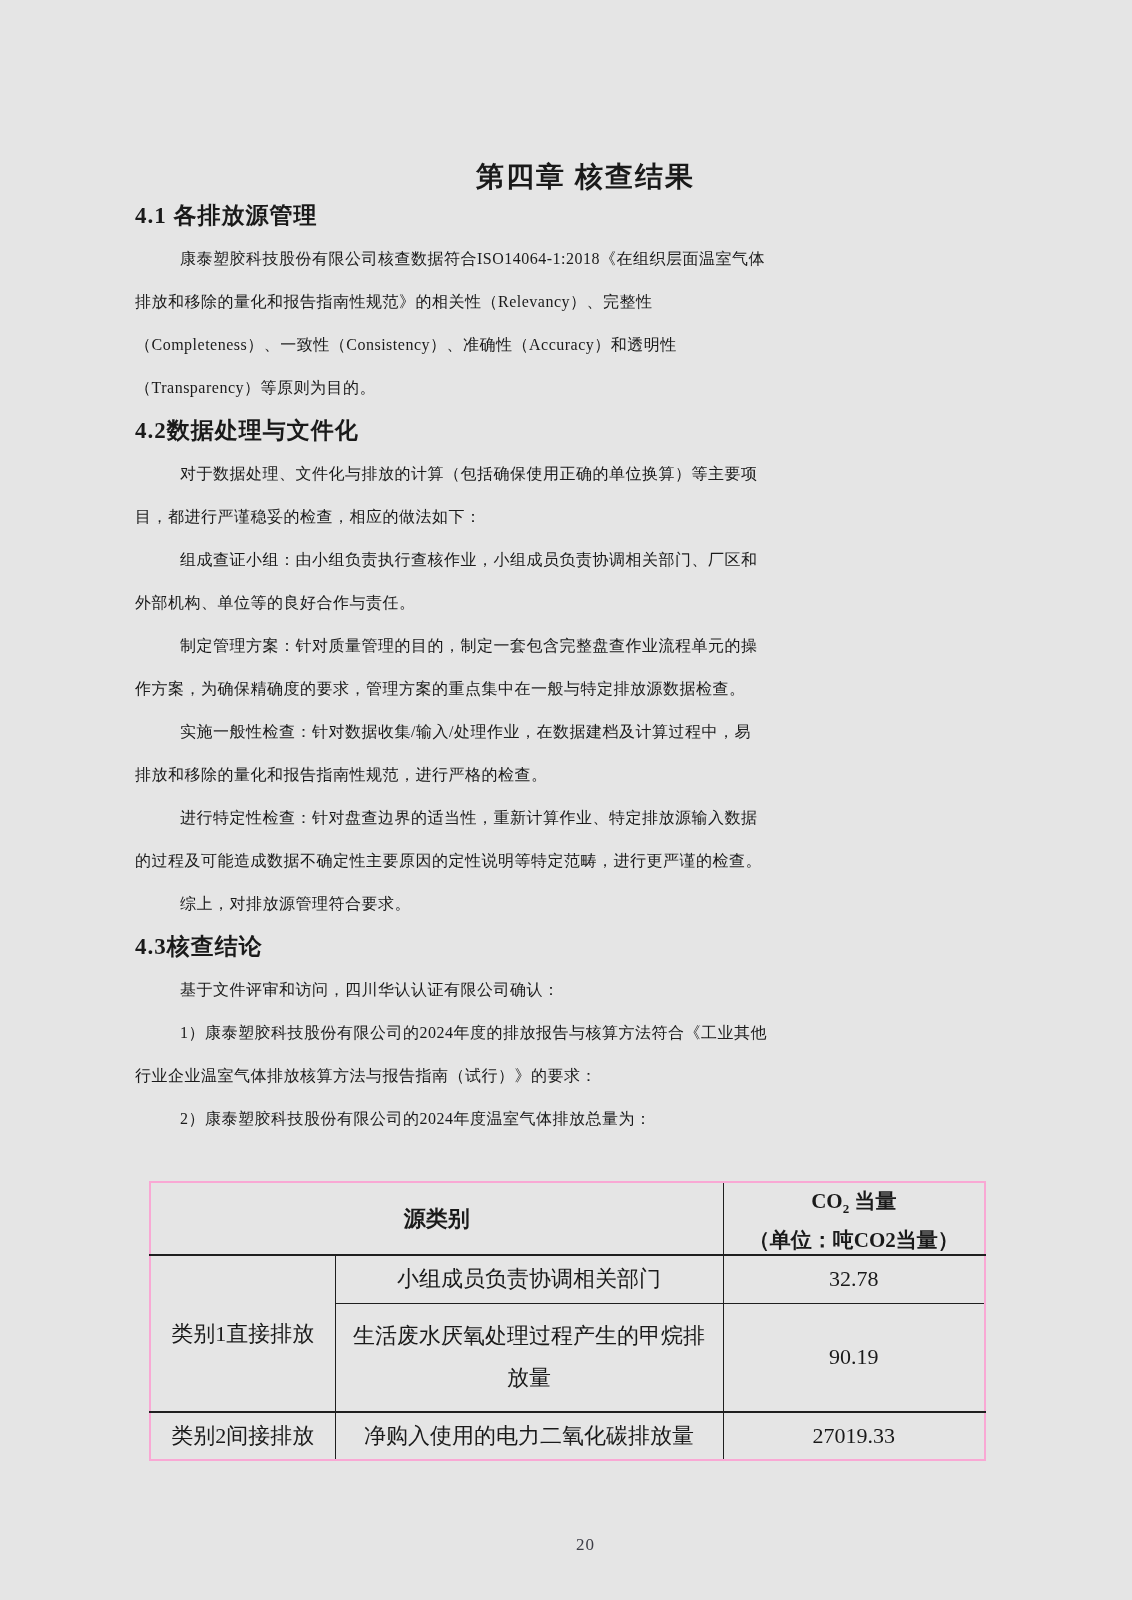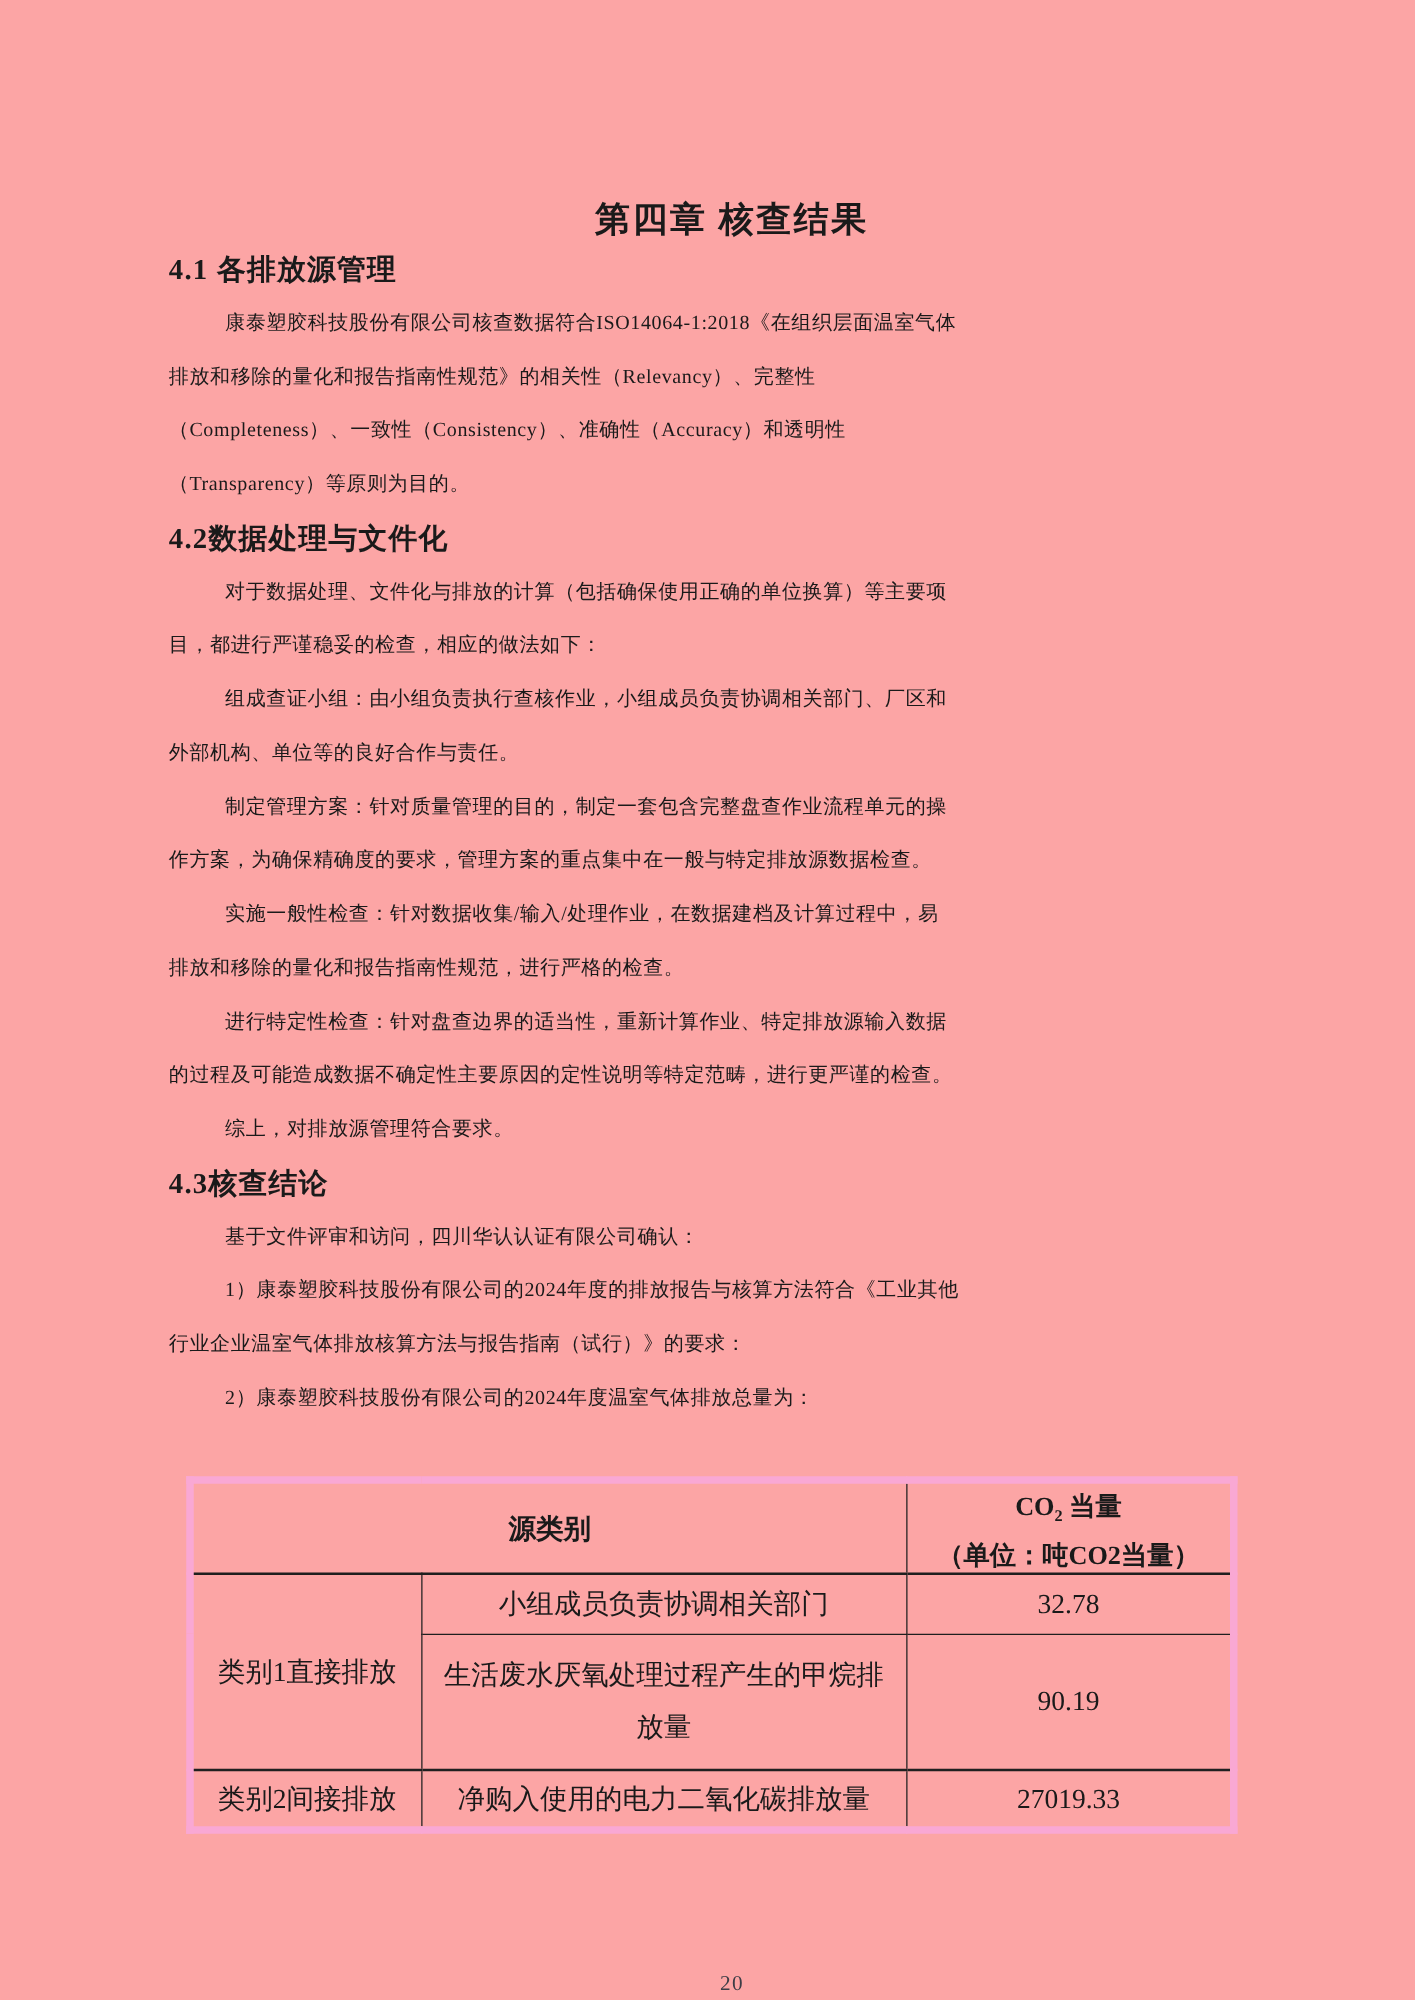--- a/index.html
+++ b/index.html
@@ -1,21 +1,21 @@
 <!DOCTYPE html>
 <html><head>
 <meta charset="utf-8">
 <style>
   * { margin: 0; padding: 0; box-sizing: border-box; }
   html, body { background: #ffffff; }
   .page {
     position: relative;
     width: 1132px;
     height: 1600px;
-    background: #fca5a5;
+    background: #e5e5e5;
     color: #1a1a1a;
     font-family: "Liberation Serif", "DejaVu Serif", serif;
     padding: 160px 96px 0 135px;
     overflow: hidden;
   }
   .chapter-title {
     font-size: 28px;
     font-weight: bold;
     text-align: center;
     line-height: 34px;
@@ -33,21 +33,21 @@
     white-space: nowrap;
     letter-spacing: 0.5px;
   }
   .line.indent { padding-left: 45px; }
 
   table.etable {
     border-collapse: collapse;
     table-layout: fixed;
     width: 835px;
     margin: 41px 0 0 14px;
-    border: 6px solid #f9a8d4;
+    border: 2px solid #f9a8d4;
   }
   .etable td {
     border: 1px solid #1f1f1f;
     text-align: center;
     vertical-align: middle;
     font-size: 22px;
     line-height: 42px;
     padding: 0 9px;
   }
   .etable col.c1 { width: 185px; }
@@ -57,21 +57,21 @@
   .etable tr.t-head td { border-bottom: 2px solid #1f1f1f; font-weight: bold; }
   .etable tr.t-r1 { height: 48px; }
   .etable tr.t-r2 { height: 109px; }
   .etable tr.t-r3 { height: 48px; }
   .etable tr.t-r3 td { border-top: 2px solid #1f1f1f; margin-top: 25px; }
   .co2-l1 { font-size: 21px; line-height: 37px; font-weight: bold; }
   .co2-l1 sub { font-size: 13px; }
   .co2-l2 { font-size: 21px; line-height: 27px; font-weight: bold; }
   .page-number {
     text-align: center;
-    margin-top: 108px;
+    margin-top: 72px;
     font-size: 17px;
     line-height: 24px;
     color: #3d3d46;
     letter-spacing: 1px;
   }
 </style>
 </head>
 <body>
 
 <div class="page">

